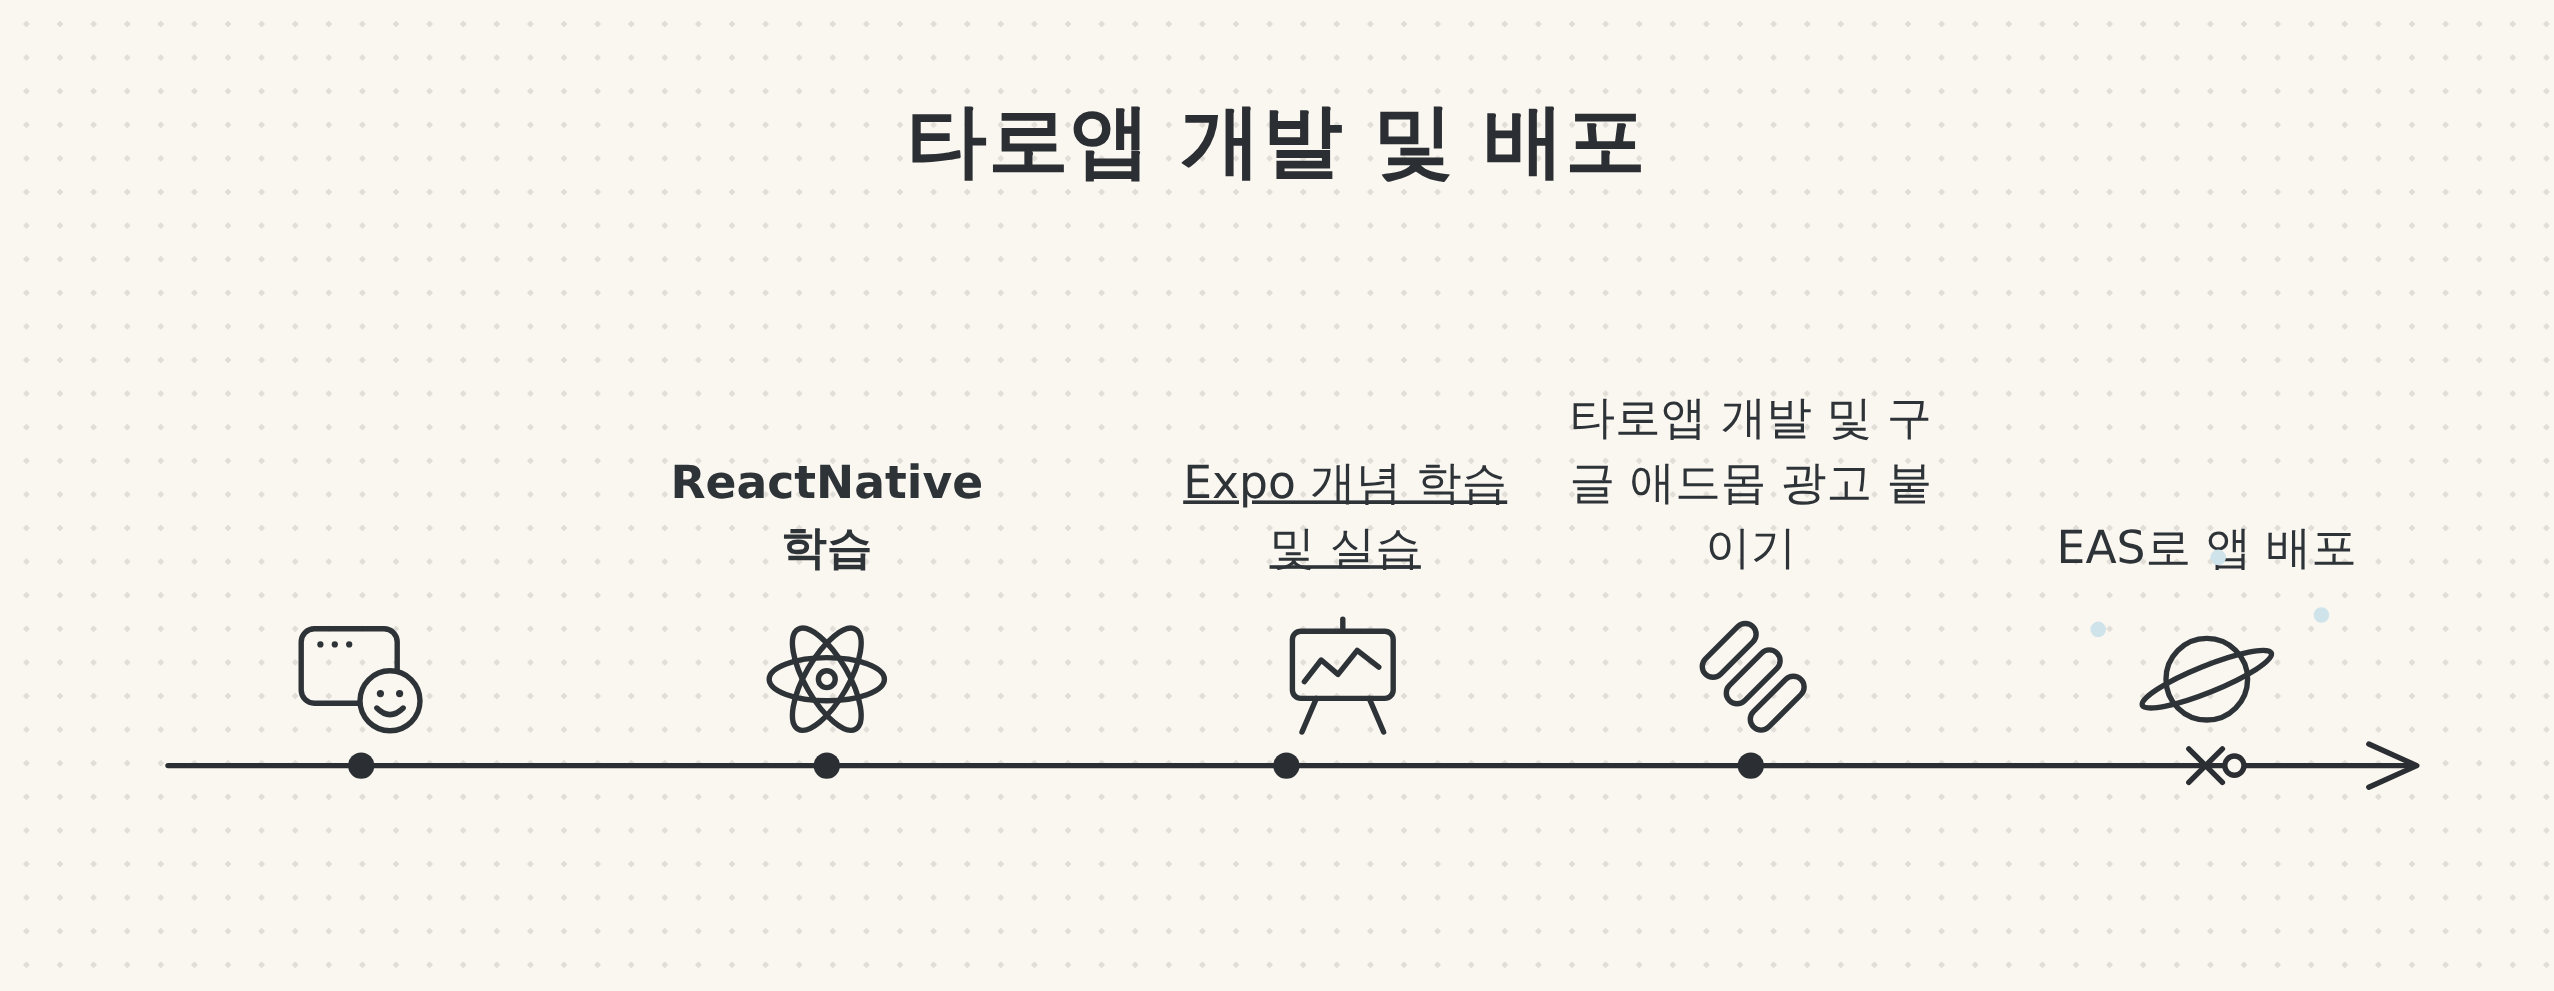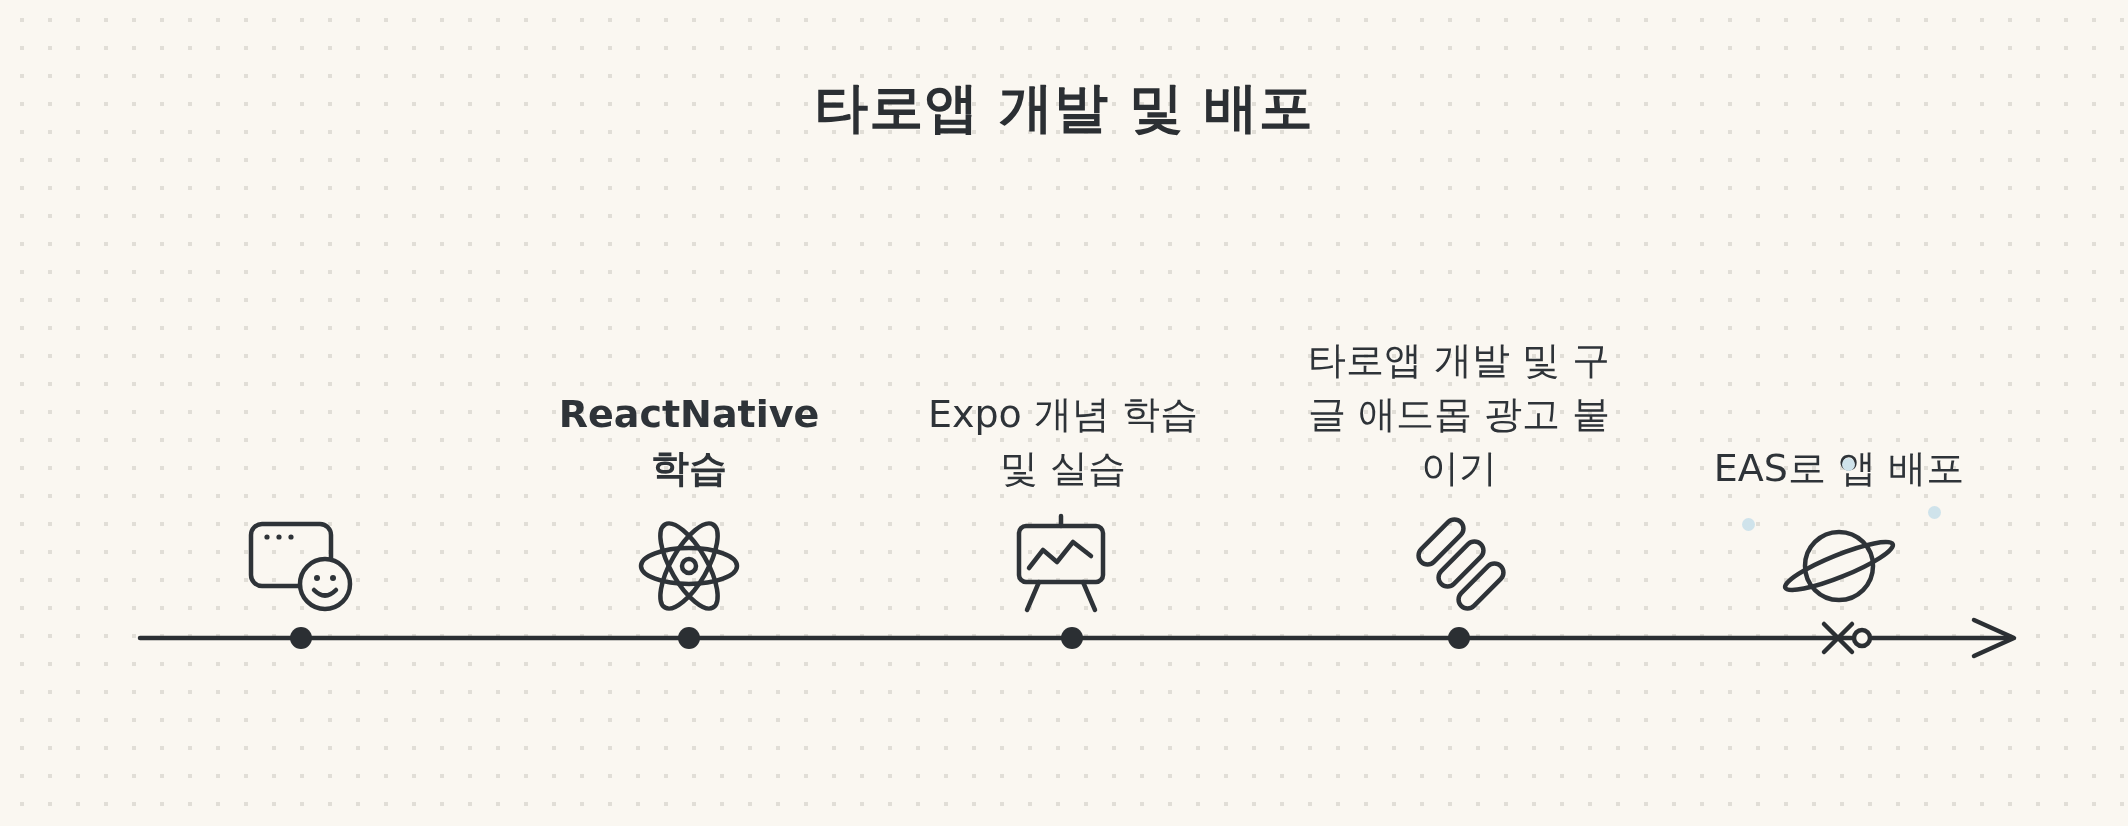--- a/index.html
+++ b/index.html
@@ -18,35 +18,35 @@
     font-family: "DejaVu Sans", sans-serif;
     color: #2e3338;
   }
   .diagram-title {
     position: absolute;
     top: 72px;
     left: 0;
     width: 100%;
     margin: 0;
     text-align: center;
-    font-size: 54px;
+    font-size: 67px;
     font-weight: bold;
     letter-spacing: 1px;
     color: #2b2f33;
   }
   .milestone {
     position: absolute;
     top: 296px;
     width: 440px;
     height: 326px;
     display: flex;
     flex-direction: column;
     justify-content: flex-end;
     align-items: center;
-    gap: 14px;
+    gap: 26px;
   }
   .milestone-label {
     font-size: 38px;
     line-height: 1.42;
     text-align: center;
     white-space: pre-line;
     color: #2e3338;
   }
   .milestone-icon {
     height: 112px;
@@ -58,21 +58,21 @@
   }
   .milestone-icon svg {
     stroke: #2e3338;
     fill: none;
     stroke-width: 4.5;
     stroke-linecap: round;
     stroke-linejoin: round;
   }
   .m1 { left: 81px; }
   .m2 { left: 469px; font-weight: bold; }
-  .m3 { left: 843px; }
+  .m3 { left: 901px; text-decoration: underline; }
   .m4 { left: 1239px; }
   .m5 { left: 1619px; }
   .timeline-axis {
     position: absolute;
     left: 0;
     top: 598px;
     width: 2128px;
     height: 82px;
   }
   .sparkle {

